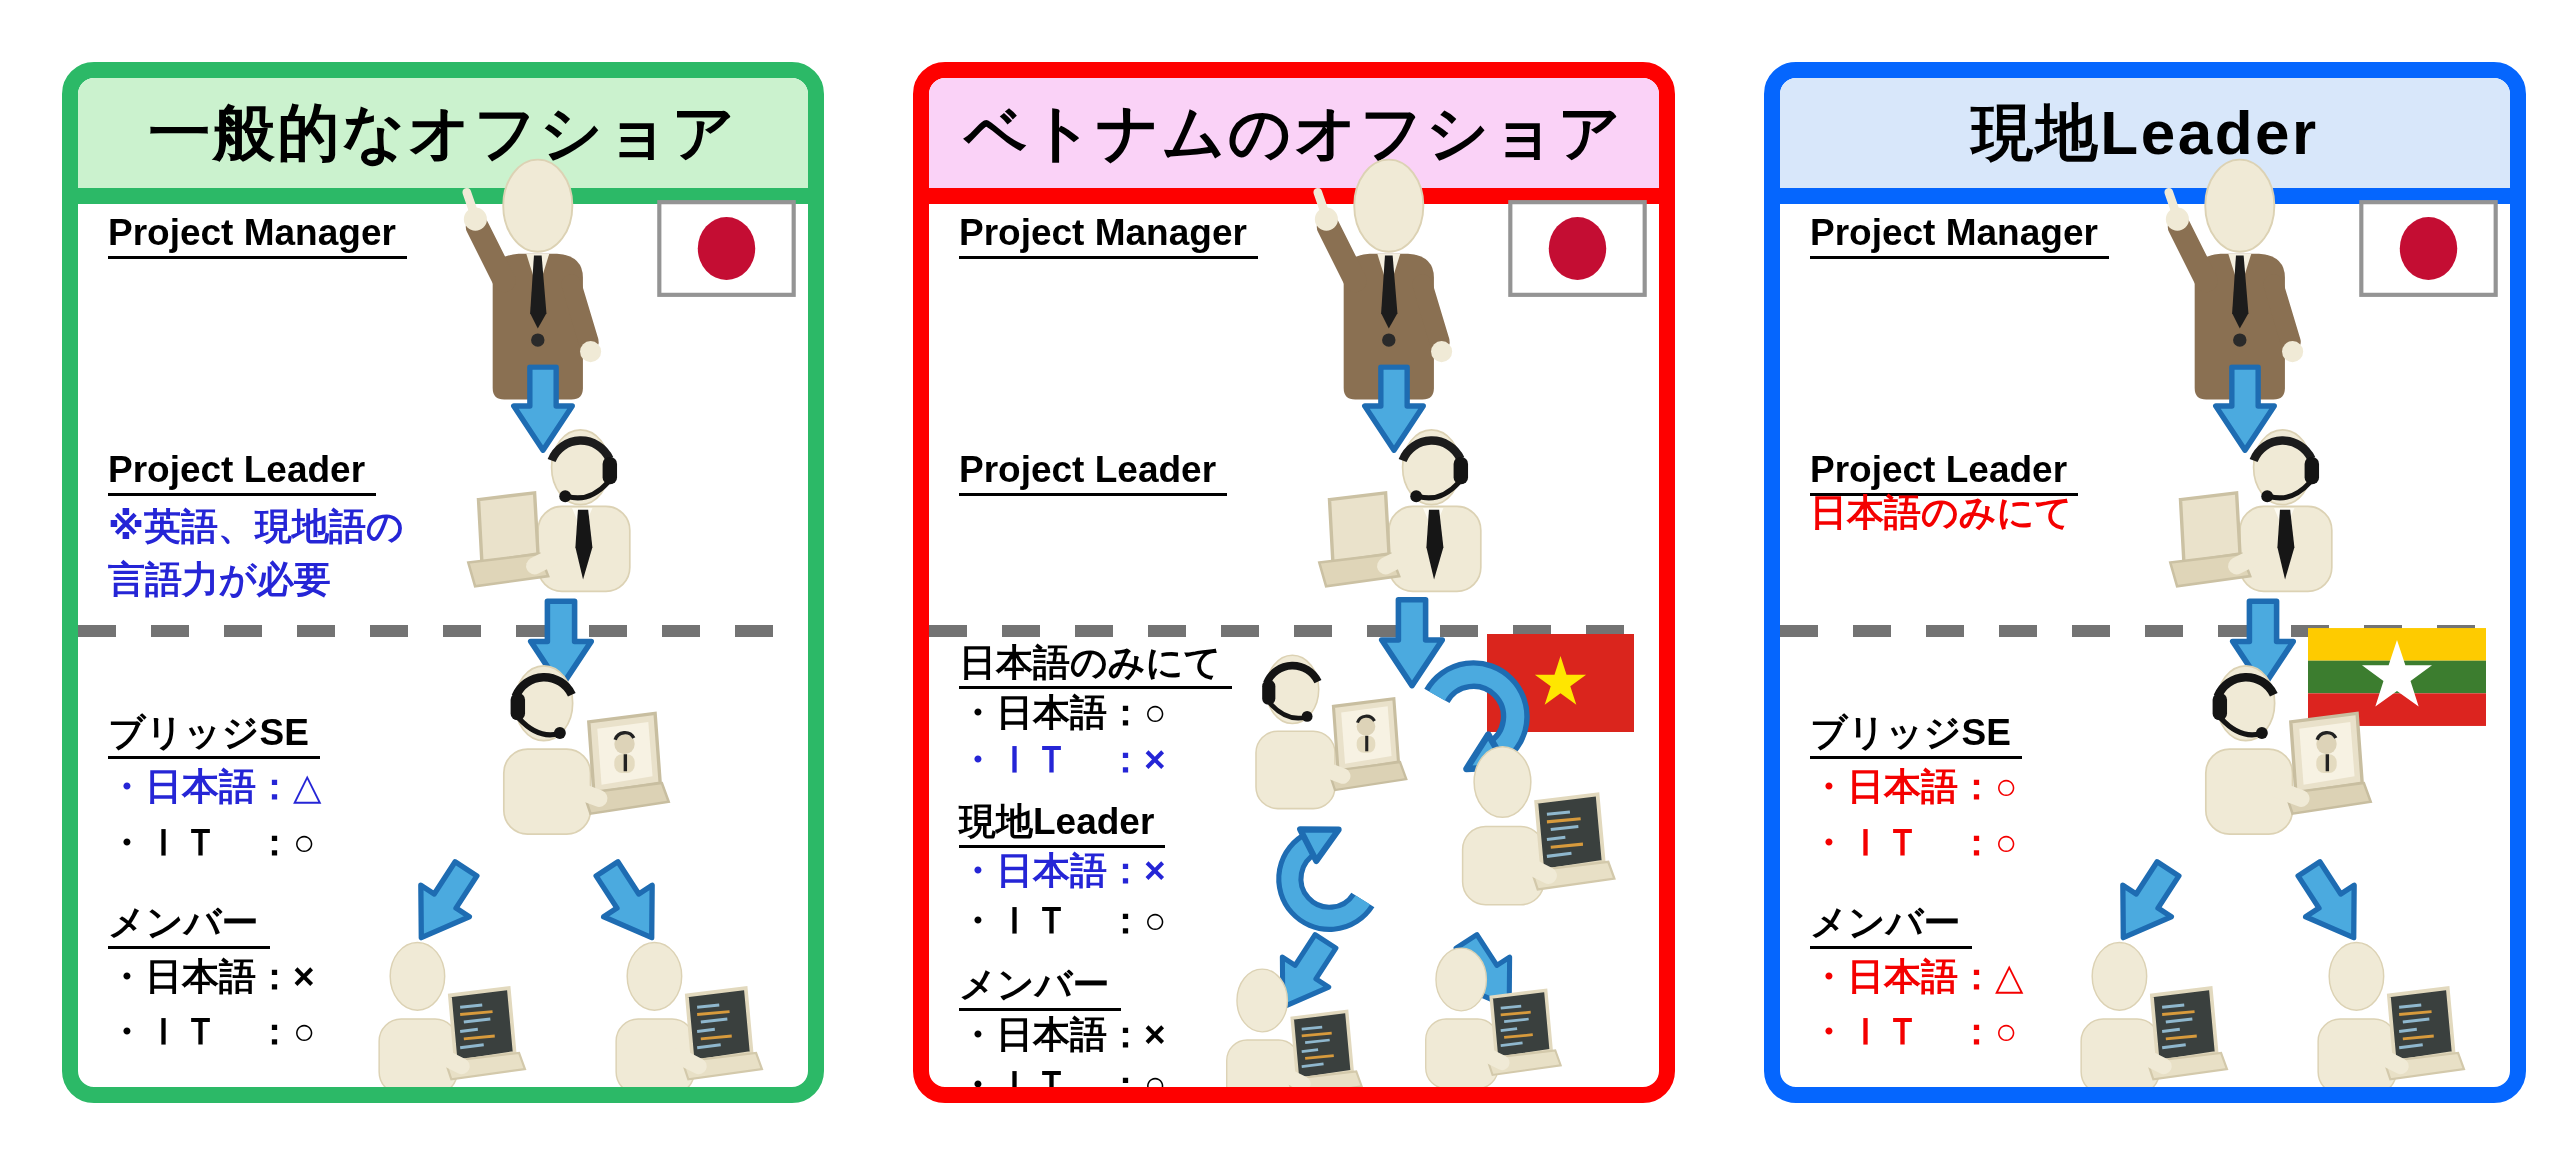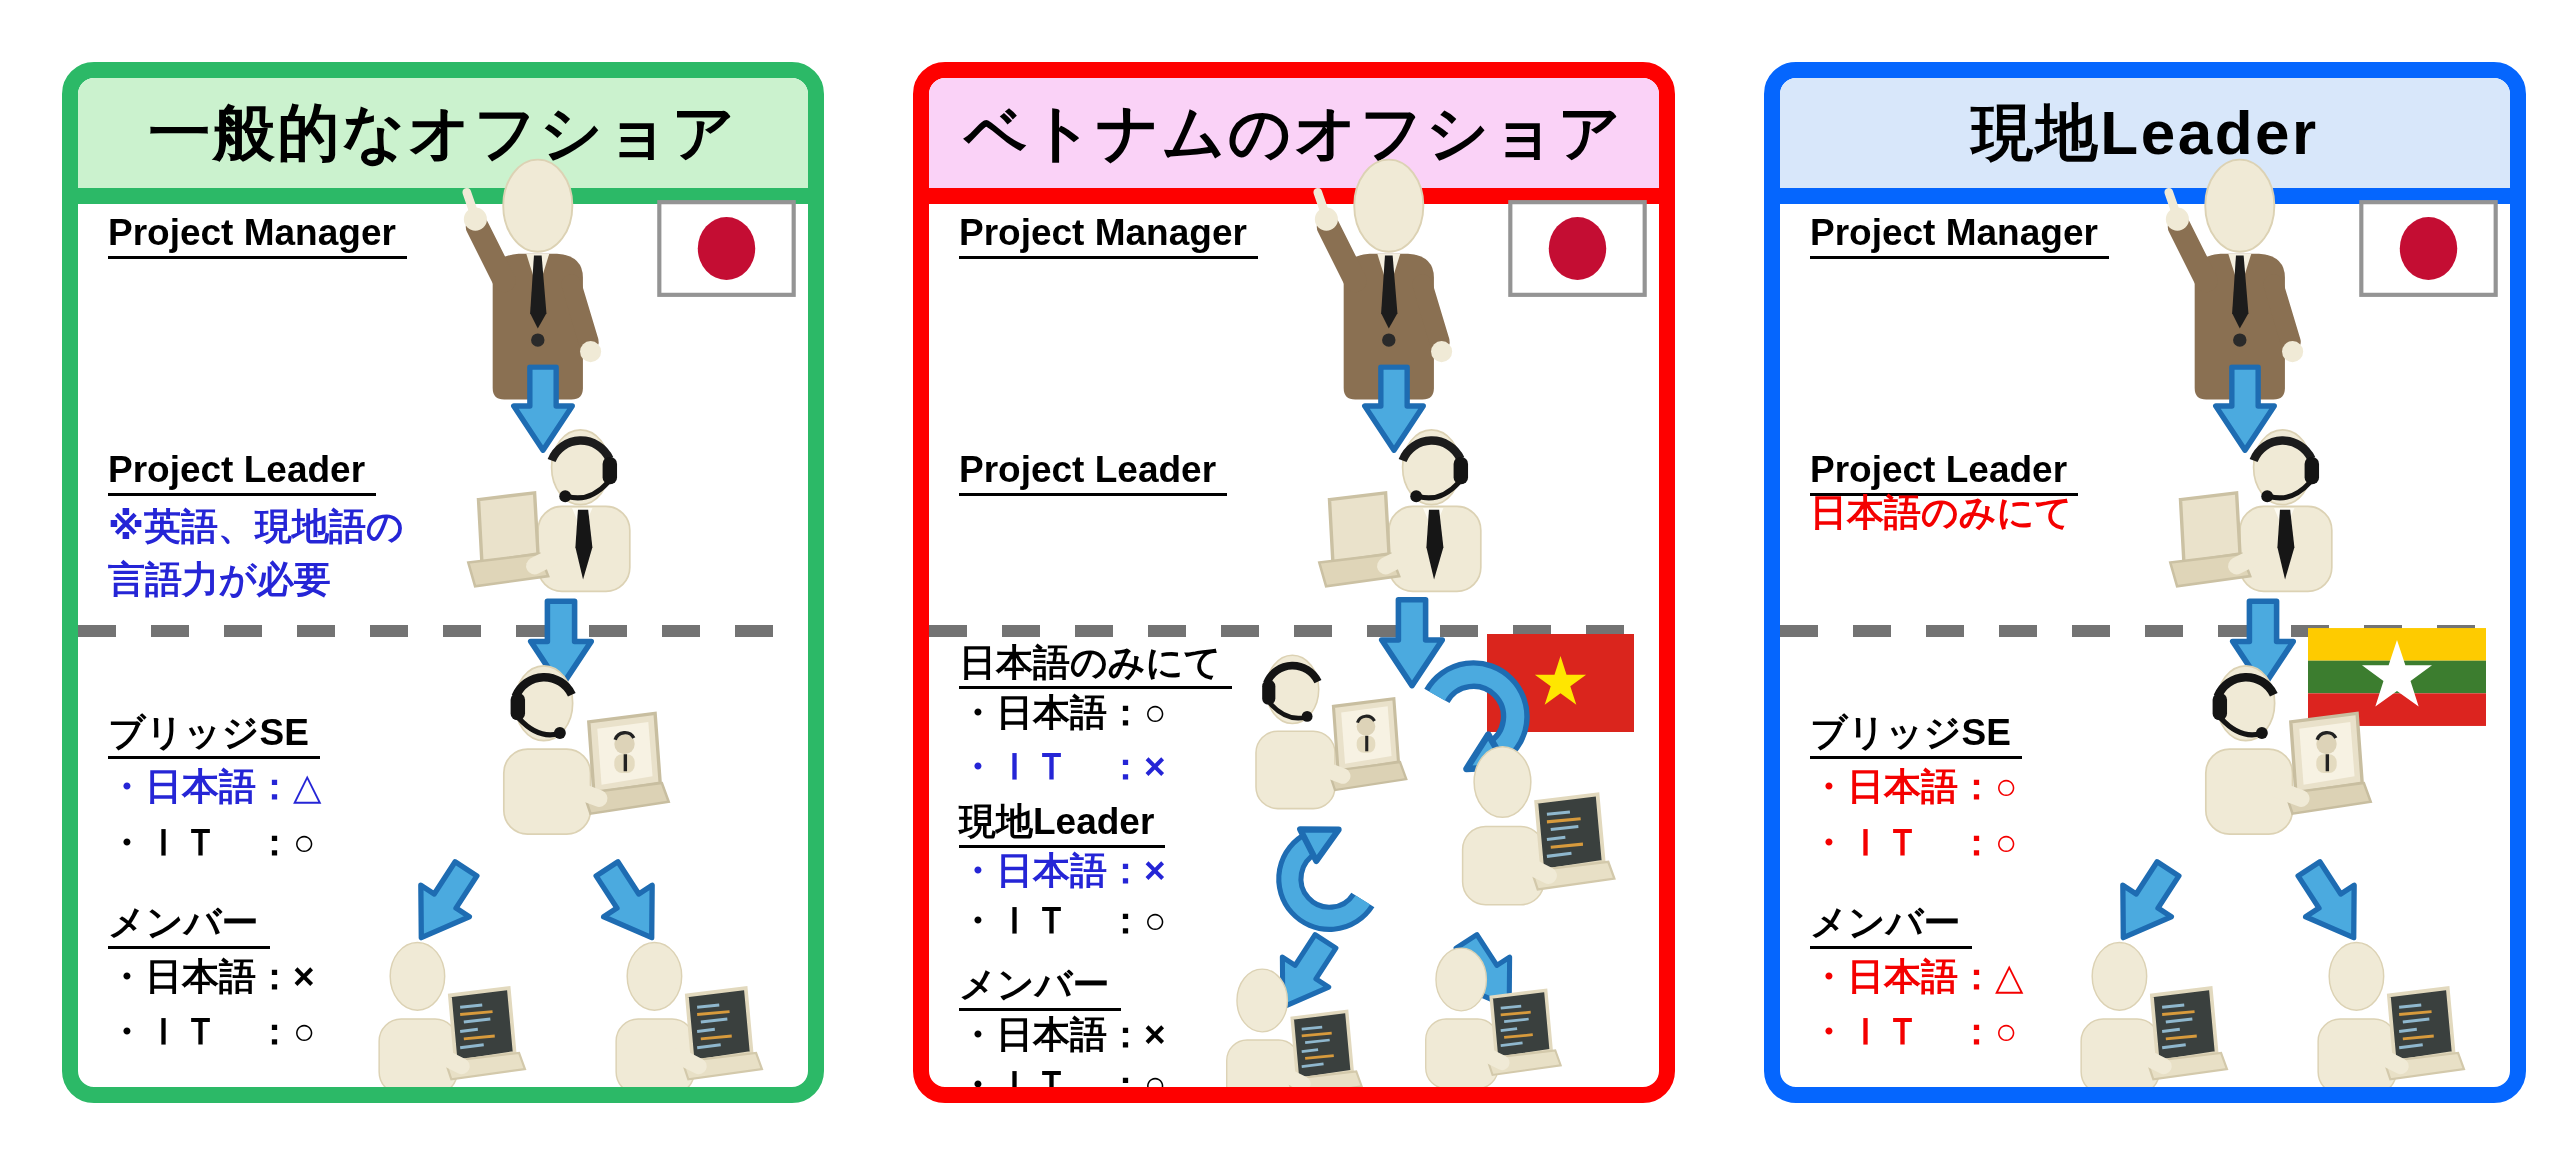--- a/index.html
+++ b/index.html
@@ -180,21 +180,21 @@
 
   <svg class="place" style="left:449px;top:503px;width:68px;height:124px" viewBox="0 0 110 200" width="68" height="124">
       <use href="#sym-arrow"></use>
     </svg>
   <svg class="place" style="left:558px;top:556px;width:147px;height:98px" viewBox="0 0 237 158" width="147" height="98">
       <use href="#sym-flag-vietnam"></use>
     </svg>
 
   <div class="label" style="left:30px;top:565px">日本語のみにて</div>
   <div class="line" style="left: 30px; top: 615px; color: rgb(0, 0, 0);">・日本語：○</div>
-  <div class="line" style="left: 30px; top: 662px; color: rgb(37, 37, 214); margin-top: 7px;">・ＩＴ　：×</div>
+  <div class="line" style="left: 30px; top: 662px; color: rgb(37, 37, 214);">・ＩＴ　：×</div>
 
   <svg class="place" style="left:296px;top:571px;width:189px;height:186px" viewBox="0 0 305 300" width="189" height="186">
       <use href="#sym-bridge"></use>
     </svg>
   <svg class="place" style="left:482px;top:581px;width:124px;height:123px" viewBox="0 0 200 198" width="124" height="123">
       <use href="#sym-curve"></use>
     </svg>
   <svg class="place" style="left:505px;top:664px;width:186px;height:169px" viewBox="0 0 300 272" width="186" height="169">
       <use href="#sym-member"></use>
     </svg>

